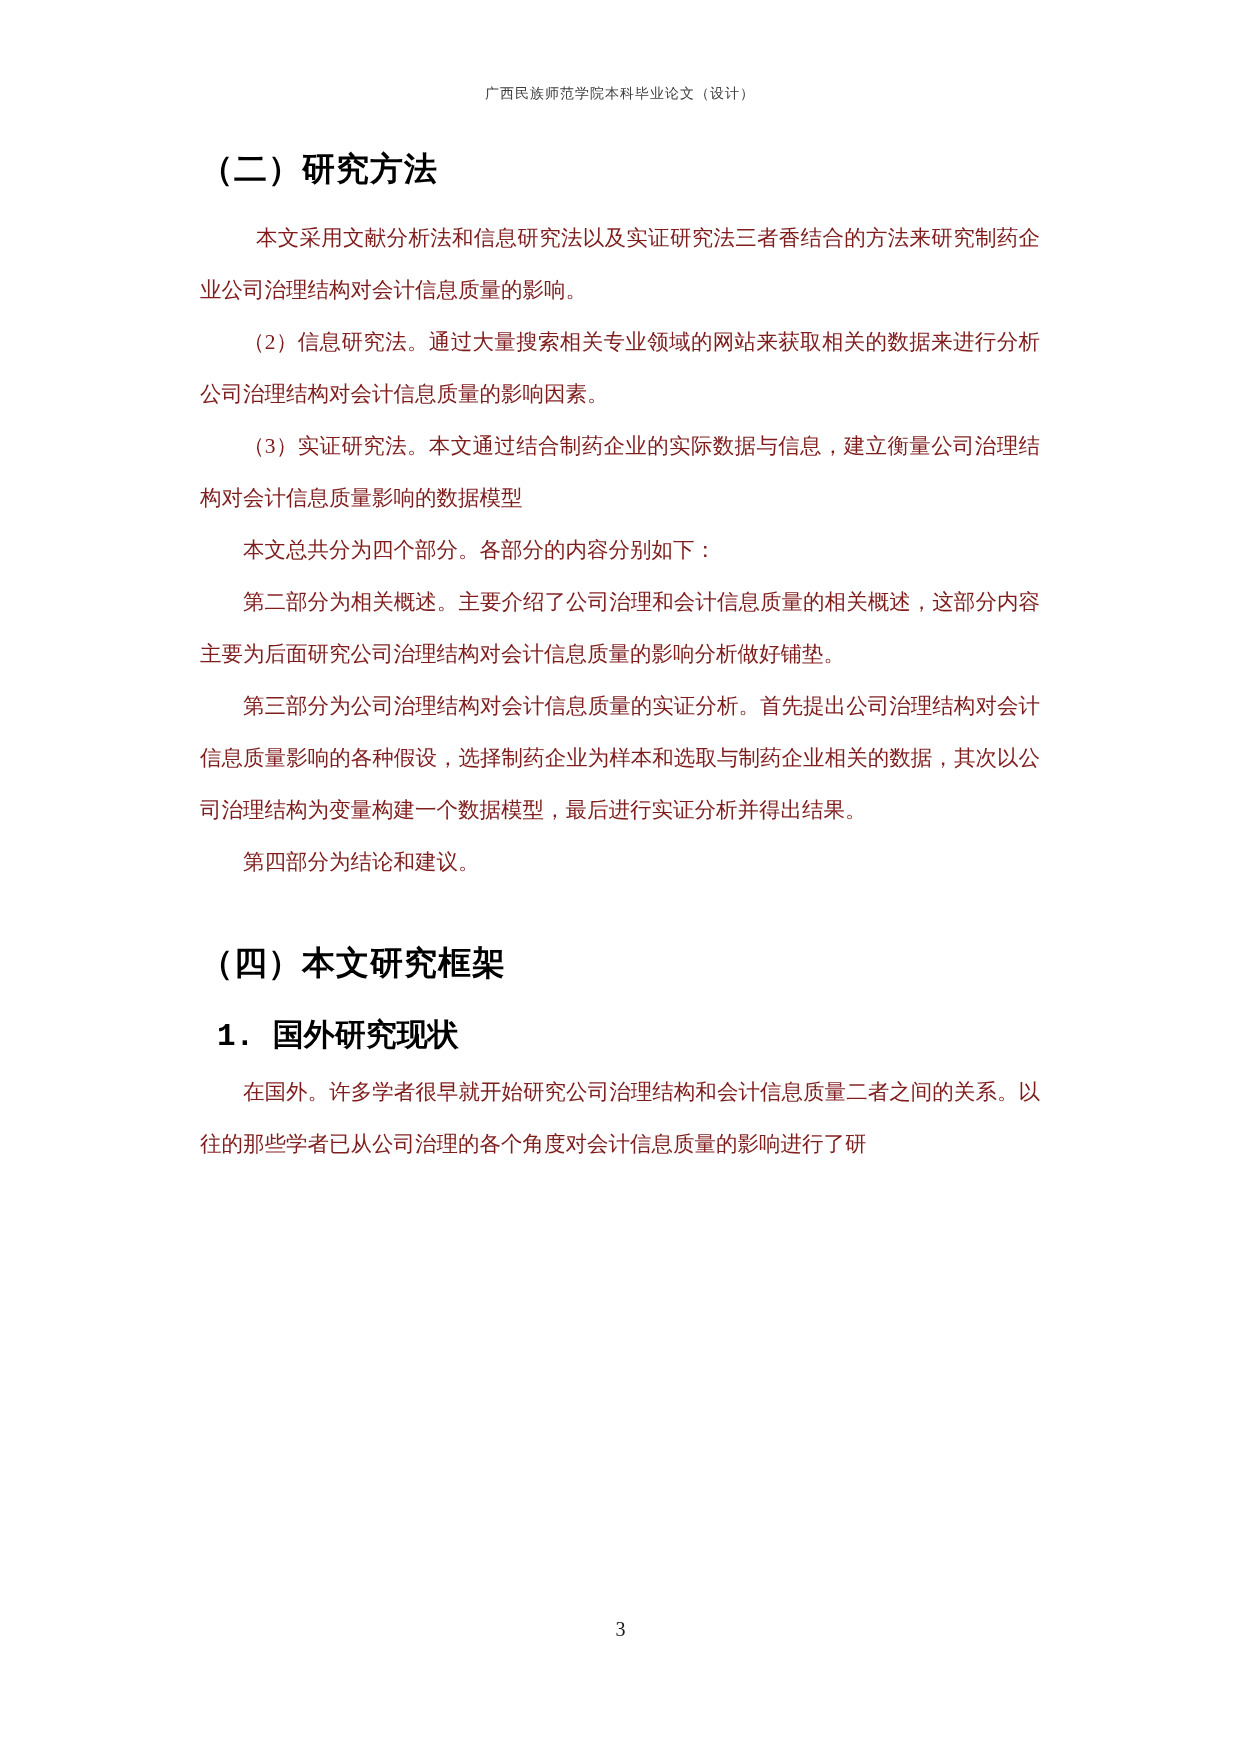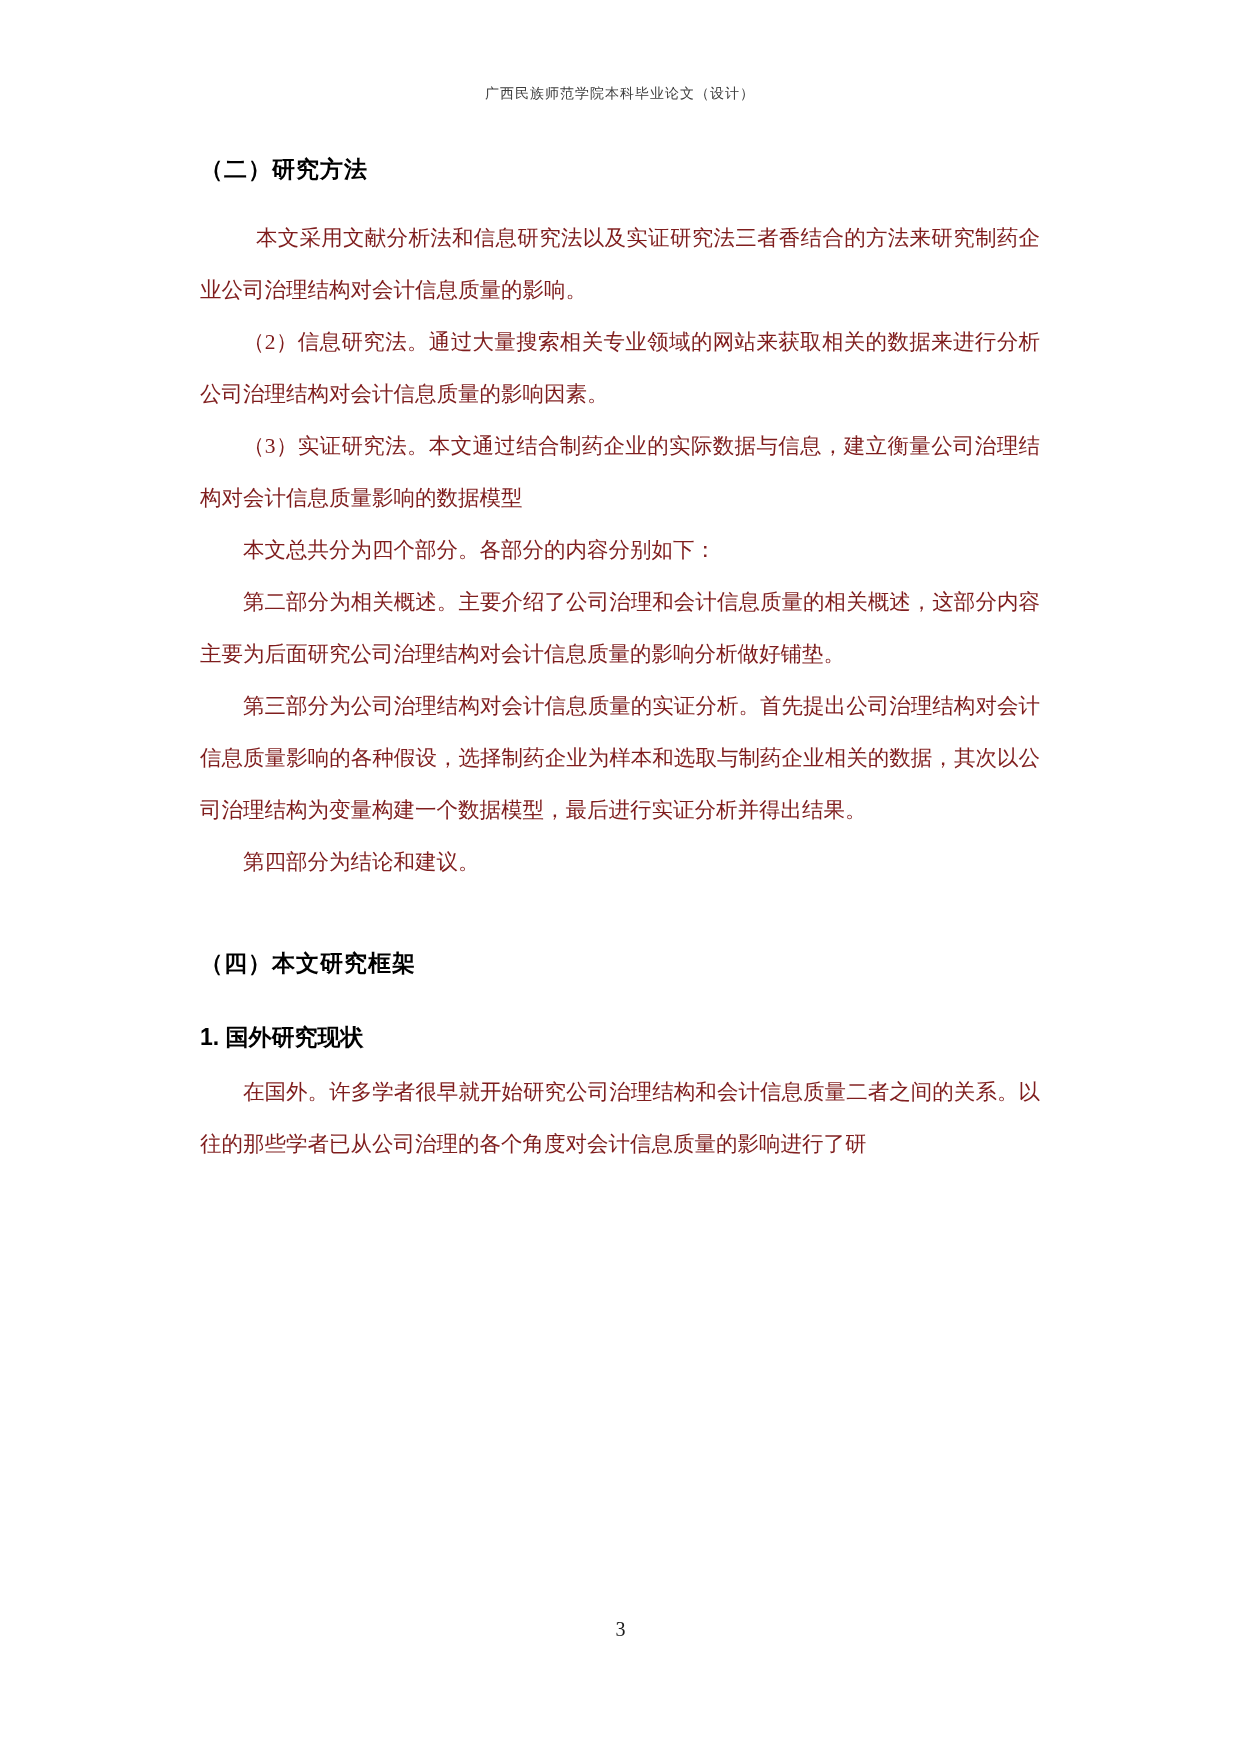--- a/index.html
+++ b/index.html
@@ -27,36 +27,36 @@
     margin-top: 82px;
     text-align: center;
     font-size: 14px;
     line-height: 24px;
     color: #3d3d3d;
     letter-spacing: 1px;
   }
   h2.sec-heading {
     font-family: "Liberation Sans", "DejaVu Sans", sans-serif;
     font-weight: bold;
-    font-size: 23px;
+    font-size: 33px;
     line-height: 38px;
     color: #000;
     margin: 44px 0 24px 0;
     letter-spacing: 1px;
   }
   h2.sec-heading.gap-large {
     margin-top: 56px;
   }
   h3.sub-heading {
-    font-family: Liberation Sans, sans-serif;
+    font-family: Liberation Mono, monospace;
     font-weight: bold;
-    font-size: 23px;
+    font-size: 31px;
     line-height: 30px;
     color: #000;
-    margin: 40px 0 14px 0;
+    margin: 40px 0 14px 17px;
   }
   p.body-par {
     font-size: 21.5px;
     line-height: 52px;
     margin: 0;
     text-align: justify;
     text-indent: 2em;
     color: #7f1d1d;
   }
   p.body-par.deep-indent {

